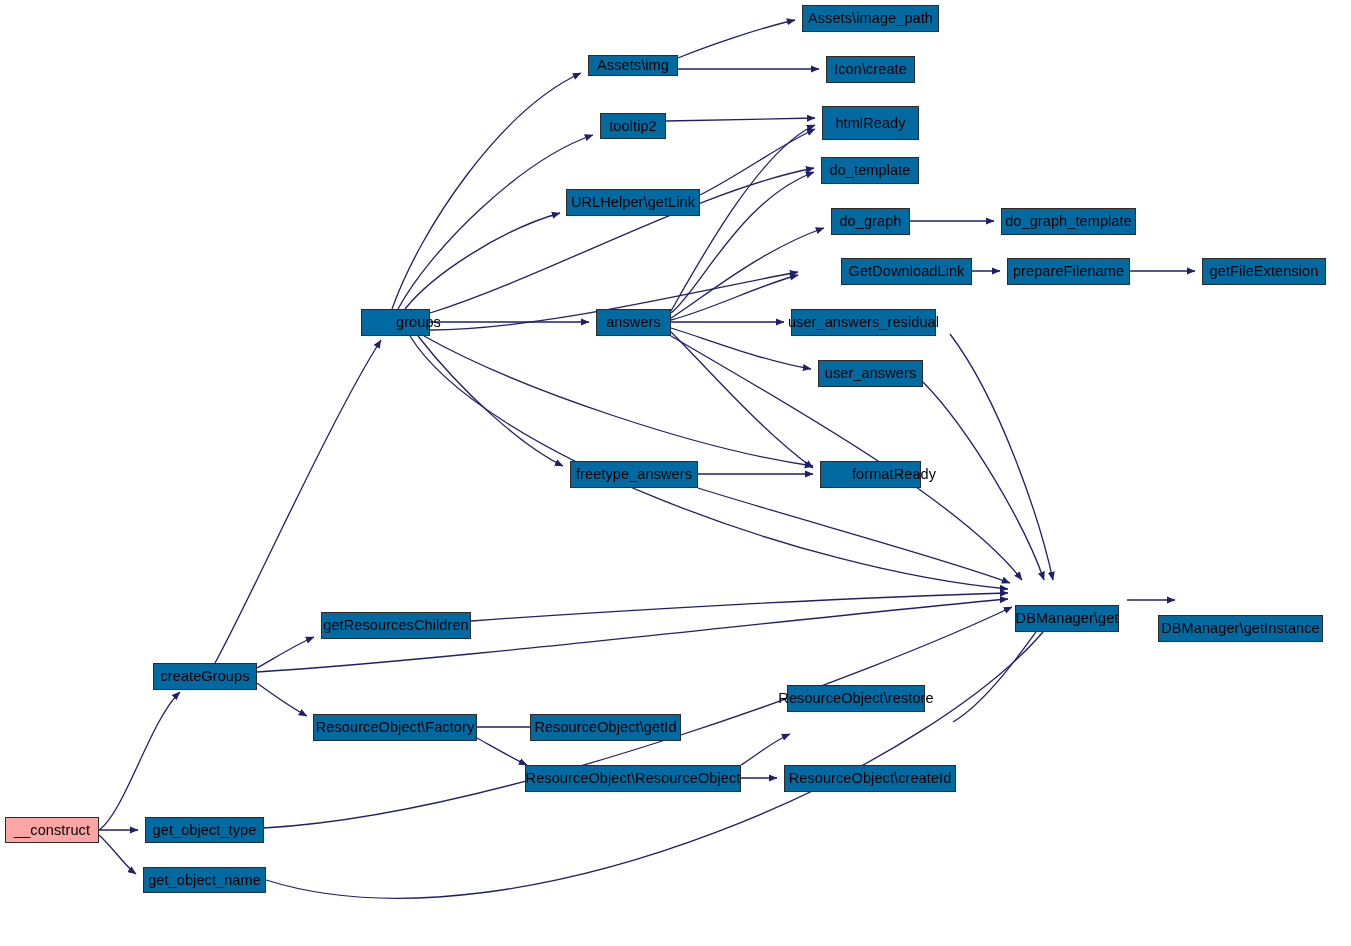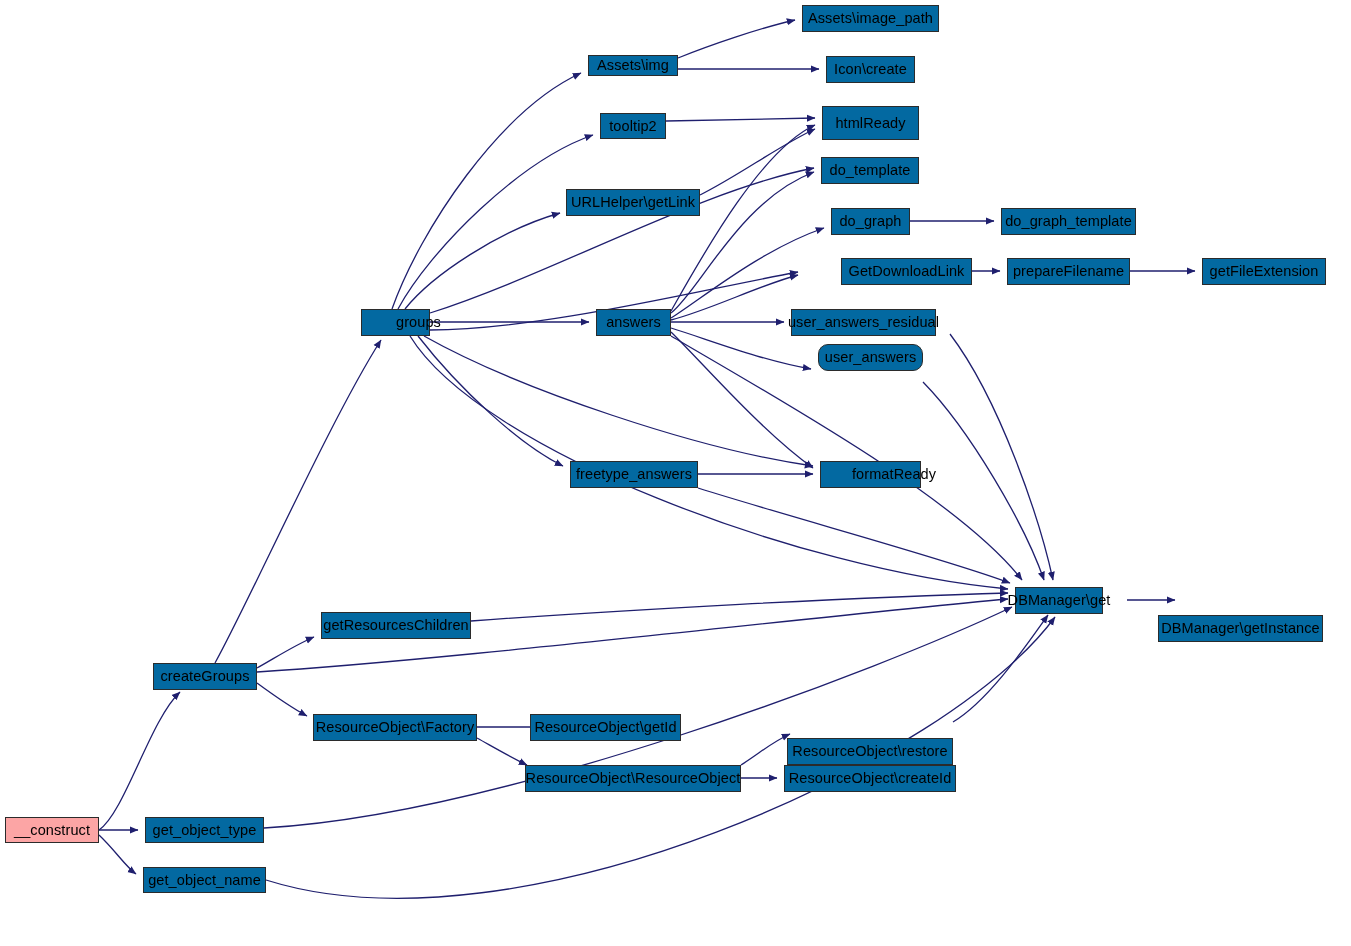--- a/index.html
+++ b/index.html
@@ -85,36 +85,36 @@
   <div id="node-layer">
       <div class="node highlight" style="left: 5px; top: 817px; width: 94px; height: 26px;">__construct</div>
       <div class="node" style="left: 153px; top: 663px; width: 104px; height: 27px;">createGroups</div>
       <div class="node" style="left: 145px; top: 817px; width: 119px; height: 26px;">get_object_type</div>
       <div class="node" style="left: 143px; top: 867px; width: 123px; height: 26px;">get_object_name</div>
       <div class="node" style="left: 361px; top: 309px; width: 69px; height: 27px; padding-left: 46px;">groups</div>
       <div class="node" style="left: 321px; top: 612px; width: 150px; height: 27px;">getResourcesChildren</div>
       <div class="node" style="left: 313px; top: 714px; width: 164px; height: 27px;">ResourceObject\Factory</div>
       <div class="node" style="left: 530px; top: 714px; width: 151px; height: 27px;">ResourceObject\getId</div>
       <div class="node" style="left: 525px; top: 765px; width: 216px; height: 27px;">ResourceObject\ResourceObject</div>
-      <div class="node" style="left: 787px; top: 738px; width: 166px; height: 27px;">ResourceObject\restore</div>
+      <div class="node" style="left: 787px; top: 685px; width: 138px; height: 27px;">ResourceObject\restore</div>
       <div class="node" style="left: 784px; top: 765px; width: 172px; height: 27px;">ResourceObject\createId</div>
       <div class="node" style="left: 588px; top: 55px; width: 90px; height: 21px;">Assets\img</div>
       <div class="node" style="left: 600px; top: 113px; width: 66px; height: 26px;">tooltip2</div>
       <div class="node" style="left: 566px; top: 189px; width: 134px; height: 27px;">URLHelper\getLink</div>
       <div class="node" style="left: 596px; top: 309px; width: 75px; height: 27px;">answers</div>
       <div class="node" style="left: 570px; top: 461px; width: 128px; height: 27px;">freetype_answers</div>
       <div class="node" style="left: 802px; top: 5px; width: 137px; height: 27px;">Assets\image_path</div>
       <div class="node" style="left: 826px; top: 56px; width: 89px; height: 27px;">Icon\create</div>
       <div class="node" style="left: 822px; top: 106px; width: 97px; height: 34px;">htmlReady</div>
       <div class="node" style="left: 821px; top: 157px; width: 98px; height: 27px;">do_template</div>
       <div class="node" style="left: 831px; top: 208px; width: 79px; height: 27px;">do_graph</div>
       <div class="node" style="left: 805px; top: 258px; width: 131px; height: 27px; margin-left: 36px;">GetDownloadLink</div>
       <div class="node" style="left: 791px; top: 309px; width: 145px; height: 27px;">user_answers_residual</div>
-      <div class="node" style="left: 818px; top: 344px; width: 105px; height: 27px; border-radius: 10px;">user_answers</div>
+      <div class="node" style="left: 818px; top: 360px; width: 105px; height: 27px;">user_answers</div>
       <div class="node" style="left: 820px; top: 461px; width: 101px; height: 27px; padding-left: 47px;">formatReady</div>
       <div class="node" style="left: 1001px; top: 208px; width: 135px; height: 27px;">do_graph_template</div>
       <div class="node" style="left: 1007px; top: 258px; width: 123px; height: 27px;">prepareFilename</div>
       <div class="node" style="left: 1202px; top: 258px; width: 124px; height: 27px;">getFileExtension</div>
-      <div class="node" style="left: 1015px; top: 587px; width: 88px; height: 27px;">DBManager\get</div>
+      <div class="node" style="left: 1015px; top: 605px; width: 104px; height: 27px;">DBManager\get</div>
       <div class="node" style="left: 1158px; top: 587px; width: 165px; height: 27px; margin-top: 28px;">DBManager\getInstance</div>
     </div>
 
 </div>
 
 </body></html>

